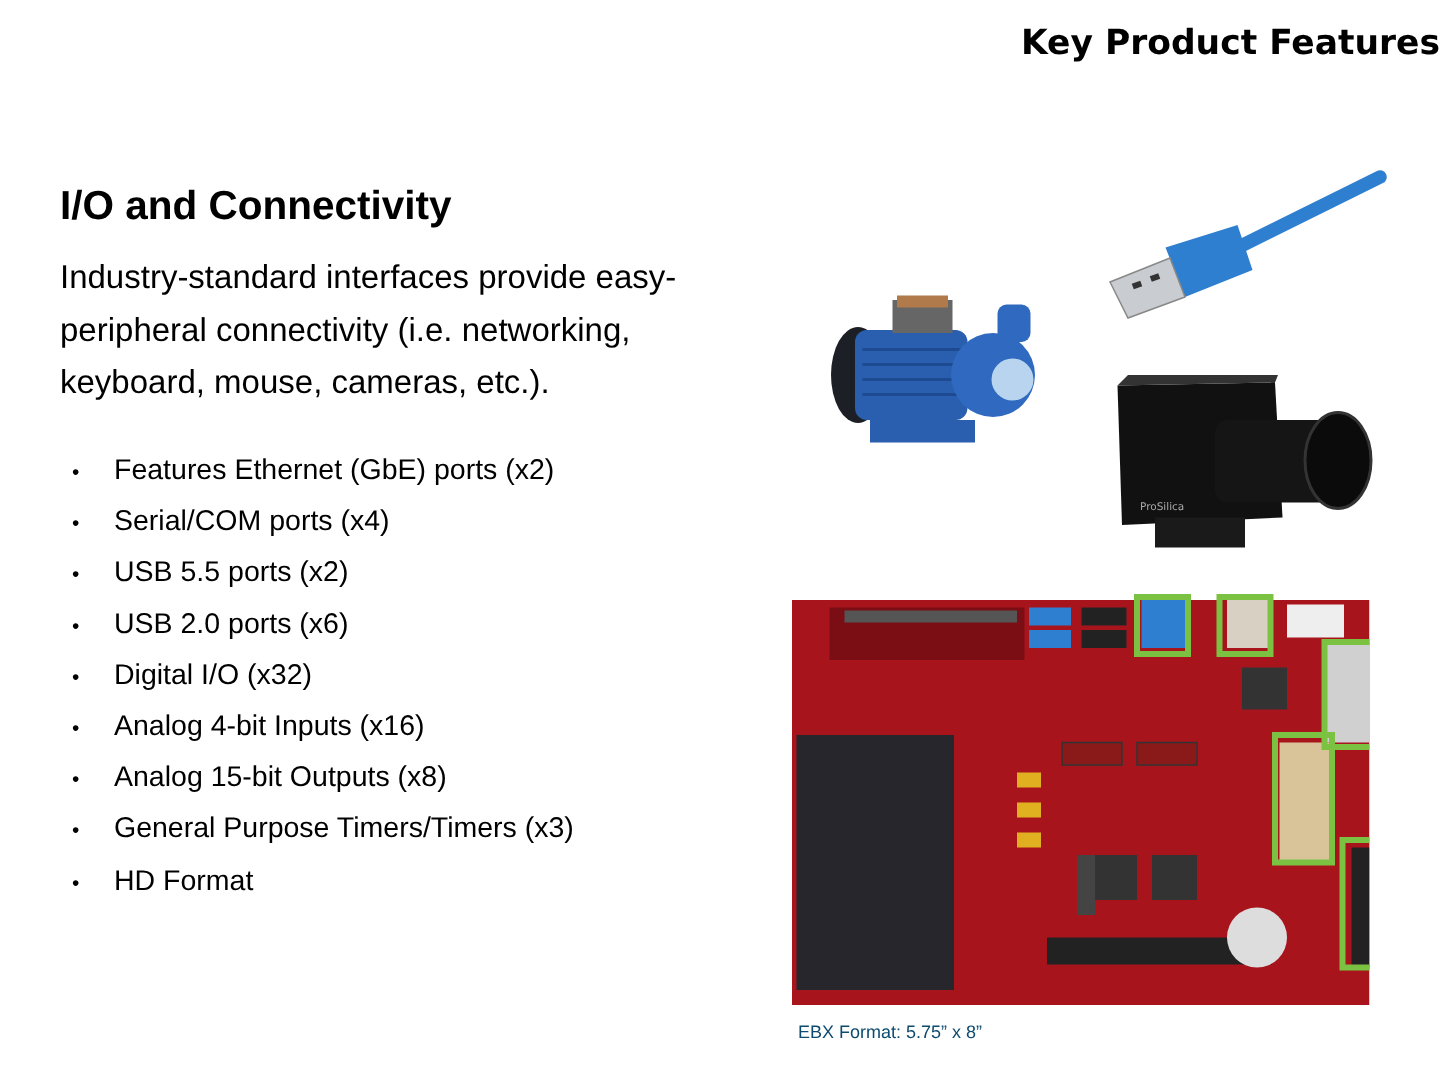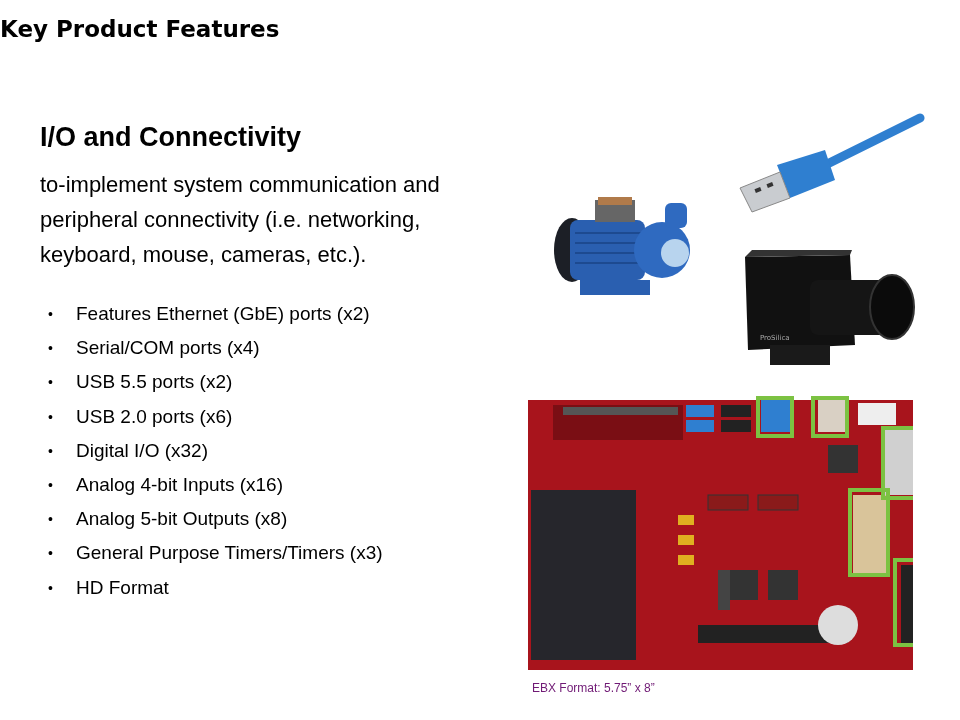--- a/index.html
+++ b/index.html
@@ -1,33 +1,33 @@
 <!DOCTYPE html>
 <html><head>
 <meta charset="utf-8">
 <style>
   html, body { margin:0; padding:0; background:#ffffff; }
   body { width:960px; height:720px; position:relative; overflow:hidden; font-family:"DejaVu Sans", sans-serif; color:#000; }
-  .slide-title { position:absolute; left:0; top:16px; width:960px; text-align:left; font-family:"DejaVu Sans", sans-serif; font-weight:bold; font-size:23px; }
+  .slide-title { position:absolute; left:0; top:16px; width:960px; text-align:right; font-family:"DejaVu Sans", sans-serif; font-weight:bold; font-size:23px; }
   .section-heading { position:absolute; left:40px; top:122px; font-family:"Liberation Sans", sans-serif; font-weight:bold; font-size:27px; }
   .intro { position:absolute; left:40px; top:167px; width:480px; font-family:"Liberation Sans", sans-serif; font-size:22px; line-height:35px; }
   .bullets { position:absolute; left:48px; top:297px; margin:0; padding:0; list-style:none; font-family:"Liberation Sans", sans-serif; font-size:19px; }
   .bullets li { height:34.2px; line-height:34.2px; display:flex; align-items:center; }
   .bullet-dot { width:28px; font-size:14px; }
   .imgbox { position:absolute; }
-  .caption { position:absolute; left:532px; top:681px; font-family:"Liberation Sans", sans-serif; font-size:12px; color:#701a75; }
+  .caption { position:absolute; left:532px; top:681px; font-family:"Liberation Sans", sans-serif; font-size:12px; color:#0c4a6e; }
 </style>
 </head>
 <body>
 
 <div class="slide-title">Key Product Features</div>
 <div class="section-heading">I/O and Connectivity</div>
 
 <div class="intro">
-  <div>to-implement system communication and</div>
+  <div>Industry-standard interfaces provide easy-</div>
   <div>peripheral connectivity (i.e. networking,</div>
   <div>keyboard, mouse, cameras, etc.).</div>
 </div>
 
 <ul class="bullets">
   <li>
       <span class="bullet-dot">•</span>
       <span>Features Ethernet (GbE) ports (x2)</span>
     </li>
   <li>
@@ -45,21 +45,21 @@
   <li>
       <span class="bullet-dot">•</span>
       <span>Digital I/O (x32)</span>
     </li>
   <li>
       <span class="bullet-dot">•</span>
       <span>Analog 4-bit Inputs (x16)</span>
     </li>
   <li>
       <span class="bullet-dot">•</span>
-      <span>Analog 5-bit Outputs (x8)</span>
+      <span>Analog 15-bit Outputs (x8)</span>
     </li>
   <li>
       <span class="bullet-dot">•</span>
       <span>General Purpose Timers/Timers (x3)</span>
     </li>
   <li>
       <span class="bullet-dot">•</span>
       <span>HD Format</span>
     </li>
 </ul>

